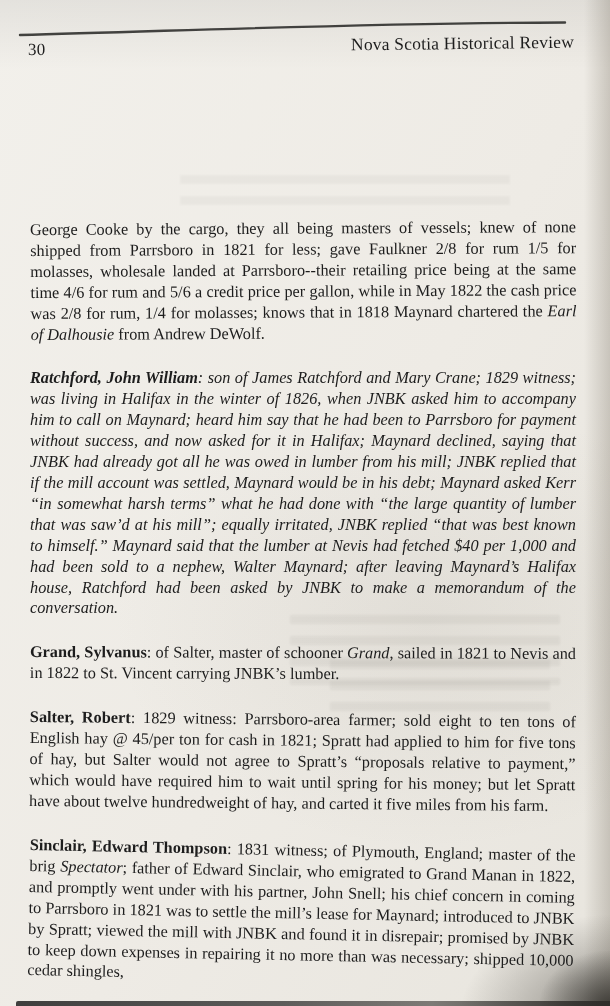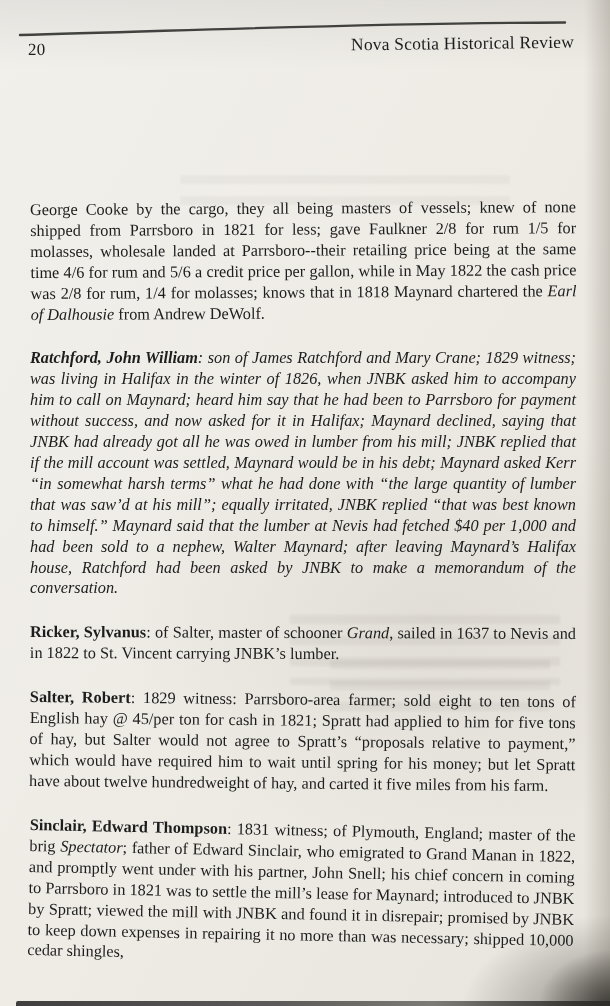--- a/index.html
+++ b/index.html
@@ -31,21 +31,21 @@
   .ghost{
     position:absolute;opacity:.055;filter:blur(1.2px);
     background:repeating-linear-gradient(to bottom,#4a463e 0 9px,transparent 9px 21px);
     pointer-events:none;
   }
   .ghost.g1{left:290px;top:615px;width:270px;height:70px;}
   .ghost.g2{left:330px;top:660px;width:220px;height:60px;}
   .ghost.g3{left:180px;top:175px;width:330px;height:40px;opacity:.04;}
   
   .entries{
-    position:absolute;left:30px;top:200px;width:546px;
+    position:absolute;left:30px;top:220px;width:546px;
     font-size:16.3px;line-height:20.9px;
     text-align:justify;
   }
   .entry{margin:0 0 23px 0;transform-origin:left top;}
   .entry:nth-of-type(1){transform:rotate(-.3deg);}
   .entry:nth-of-type(2){transform:rotate(0deg);font-style:italic;}
   .entry:nth-of-type(3){transform:rotate(.2deg);}
   .entry:nth-of-type(4){transform:rotate(.55deg);}
   .entry:nth-of-type(5){transform:rotate(1.15deg);}
   .b{font-weight:bold;}
@@ -65,31 +65,31 @@
 </style>
 </head>
 <body>
 
 <div class="page">
 
   <svg class="top-rule" viewBox="0 0 610 44" aria-hidden="true">
     <path d="M 20 35 C 180 31, 360 23, 565 22.5" fill="none" stroke="#2a2a28" stroke-width="2.4" stroke-linecap="round" opacity="0.88"></path>
   </svg>
 
-  <div class="page-number">20</div>
+  <div class="page-number">30</div>
   <div class="journal-title">Nova Scotia Historical Review</div>
 
   <div class="ghost g3"></div>
   <div class="ghost g1"></div>
   <div class="ghost g2"></div>
 
   <div class="entries">
       <p class="entry"><span>George Cooke by the cargo, they all being masters of vessels; knew of none shipped from Parrsboro in 1821 for less; gave Faulkner 2/8 for rum 1/5 for molasses, wholesale landed at Parrsboro--their retailing price being at the same time 4/6 for rum and 5/6 a credit price per gallon, while in May 1822 the cash price was 2/8 for rum, 1/4 for molasses; knows that in 1818 Maynard chartered the </span><span class="i">Earl of Dalhousie</span><span> from Andrew DeWolf.</span></p>
       <p class="entry"><span class="b">Ratchford, John William</span><span>: son of James Ratchford and Mary Crane; 1829 witness; was living in Halifax in the winter of 1826, when JNBK asked him to accompany him to call on Maynard; heard him say that he had been to Parrsboro for payment without success, and now asked for it in Halifax; Maynard declined, saying that JNBK had already got all he was owed in lumber from his mill; JNBK replied that if the mill account was settled, Maynard would be in his debt; Maynard asked Kerr “in somewhat harsh terms” what he had done with “the large quantity of lumber that was saw’d at his mill”; equally irritated, JNBK replied “that was best known to himself.” Maynard said that the lumber at Nevis had fetched $40 per 1,000 and had been sold to a nephew, Walter Maynard; after leaving Maynard’s Halifax house, Ratchford had been asked by JNBK to make a memorandum of the conversation.</span></p>
-      <p class="entry"><span class="b">Ricker, Sylvanus</span><span>: of Salter, master of schooner </span><span class="i">Grand</span><span>, sailed in 1637 to Nevis and in 1822 to St. Vincent carrying JNBK’s lumber.</span></p>
+      <p class="entry"><span class="b">Grand, Sylvanus</span><span>: of Salter, master of schooner </span><span class="i">Grand</span><span>, sailed in 1821 to Nevis and in 1822 to St. Vincent carrying JNBK’s lumber.</span></p>
       <p class="entry"><span class="b">Salter, Robert</span><span>: 1829 witness: Parrsboro-area farmer; sold eight to ten tons of English hay @ 45/per ton for cash in 1821; Spratt had applied to him for five tons of hay, but Salter would not agree to Spratt’s “proposals relative to payment,” which would have required him to wait until spring for his money; but let Spratt have about twelve hundredweight of hay, and carted it five miles from his farm.</span></p>
       <p class="entry"><span class="b">Sinclair, Edward Thompson</span><span>: 1831 witness; of Plymouth, England; master of the brig </span><span class="i">Spectator</span><span>; father of Edward Sinclair, who emigrated to Grand Manan in 1822, and promptly went under with his partner, John Snell; his chief concern in coming to Parrsboro in 1821 was to settle the mill’s lease for Maynard; introduced to JNBK by Spratt; viewed the mill with JNBK and found it in disrepair; promised by JNBK to keep down expenses in repairing it no more than was necessary; shipped 10,000 cedar shingles,</span></p>
     </div>
 
   <div class="corner-shadow"></div>
   <div class="bottom-edge"></div>
 
 </div>
 
 </body></html>

